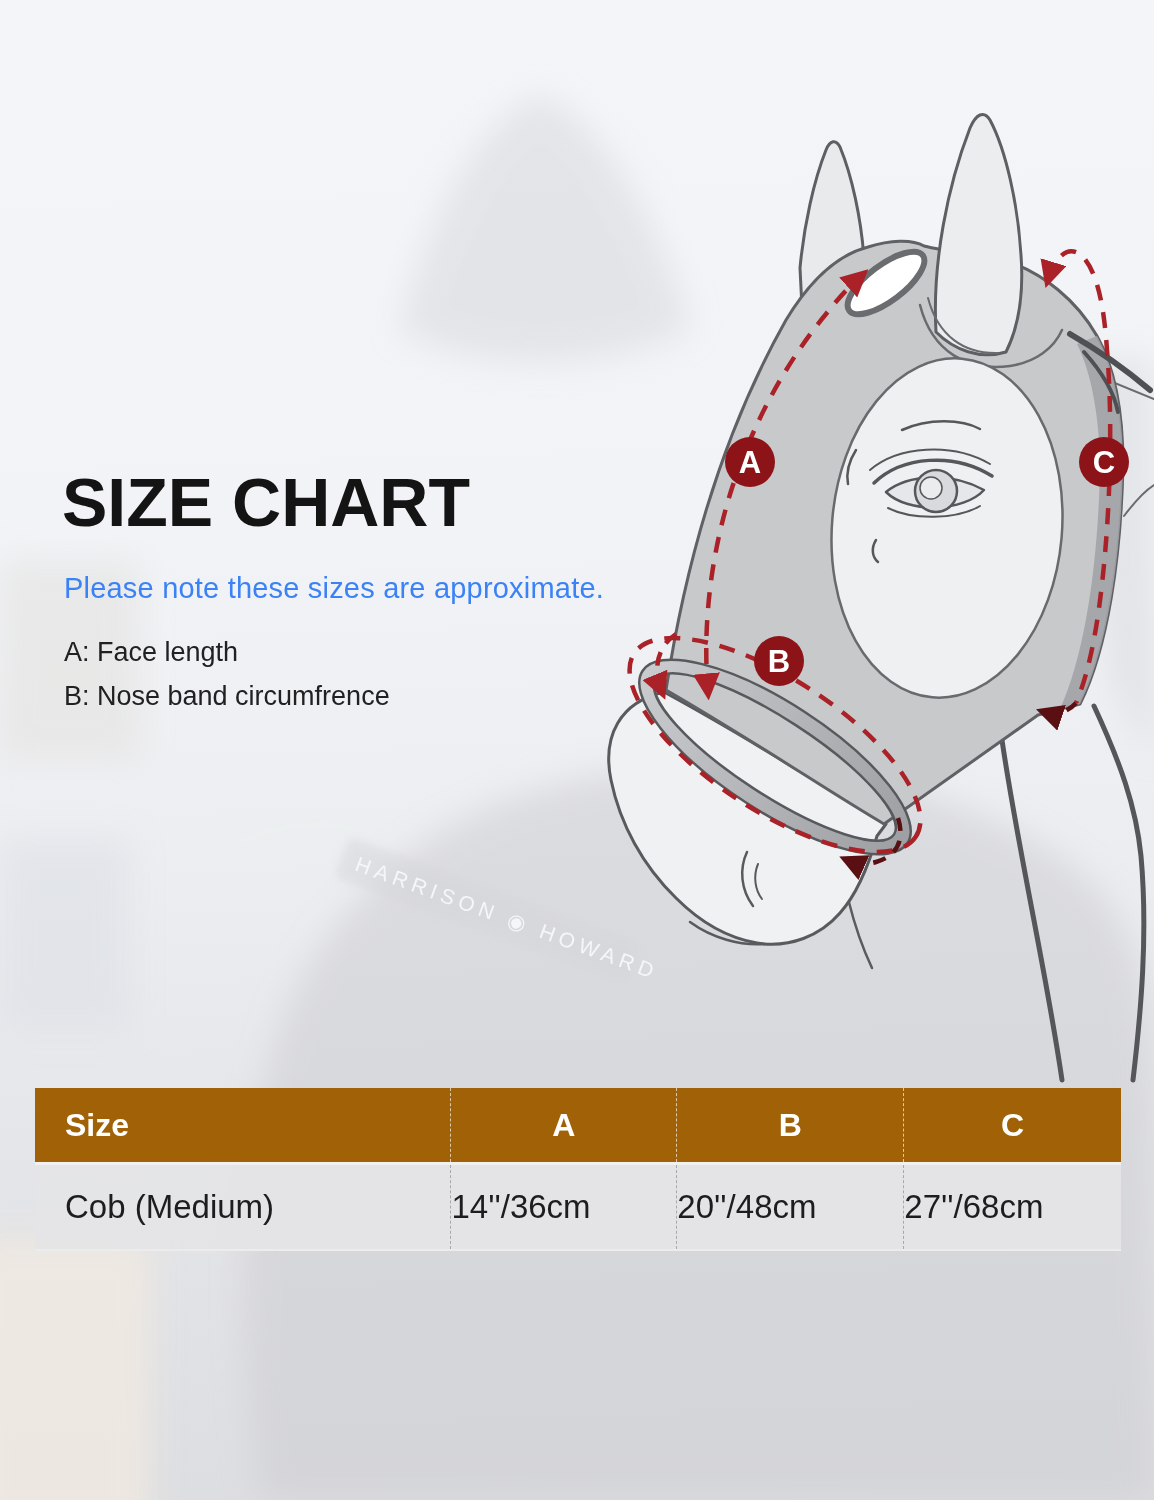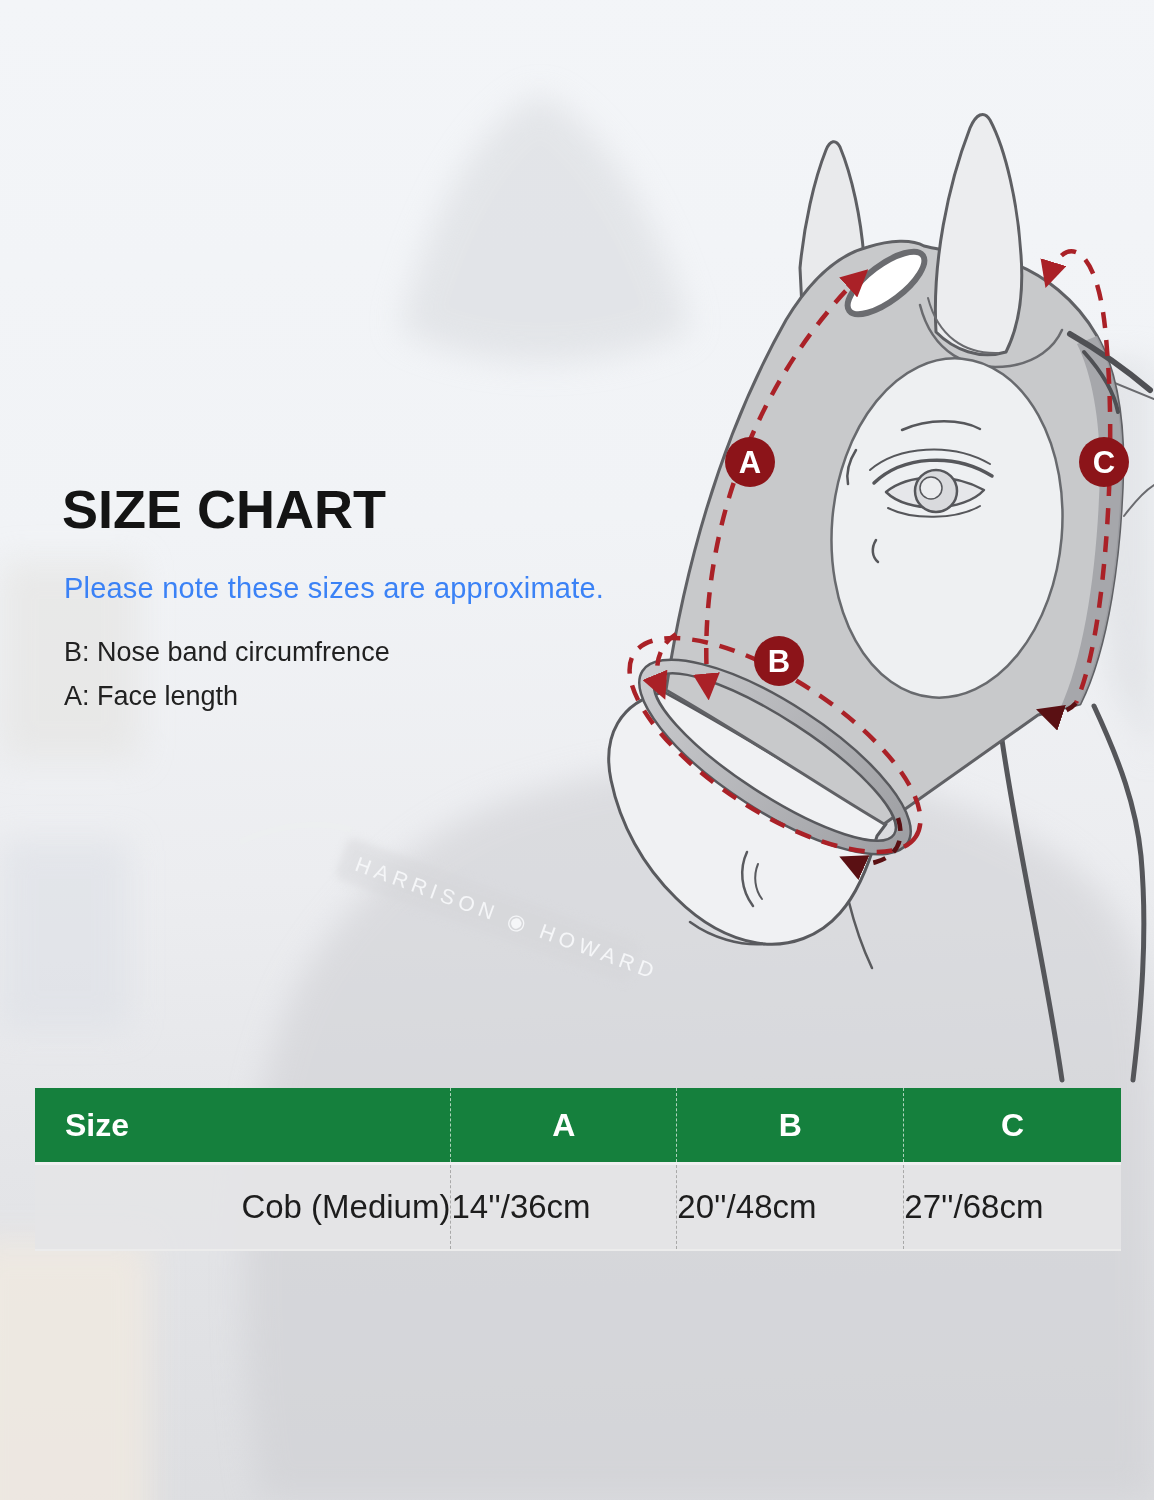--- a/index.html
+++ b/index.html
@@ -4,52 +4,52 @@
 <style>
   html,body{margin:0;padding:0;}
   body{
     width:1154px;height:1500px;position:relative;overflow:hidden;
     font-family:"Liberation Sans", sans-serif;
     background:linear-gradient(178deg,#f3f5f8 0%,#f1f3f6 35%,#ecedf0 58%,#e4e5e8 76%,#dcdde0 100%);
   }
   .page{position:absolute;inset:0;}
   svg{position:absolute;left:0;top:0;}
   .title{
-    position:absolute;left:62px;top:482px;
-    font-size:54px;font-weight:800;letter-spacing:0px;color:#141414;line-height:1;
+    position:absolute;left:62px;top:468px;
+    font-size:68px;font-weight:800;letter-spacing:0px;color:#141414;line-height:1;
   }
   .subtitle{
     position:absolute;left:64px;top:572px;
     font-size:29px;color:#3b82f6;letter-spacing:.2px;
   }
   .legend{
     position:absolute;left:64px;top:630px;
     font-size:27px;color:#212121;line-height:44px;
   }
   .legend div{white-space:nowrap;}
   
   .size-table{
     position:absolute;left:35px;top:1088px;width:1086px;
     border-collapse:collapse;table-layout:fixed;
   }
   .size-table col.c1{width:38.3%;}
   .size-table col.c2{width:20.8%;}
   .size-table col.c3{width:20.9%;}
   .size-table col.c4{width:20.0%;}
   .size-table th{
-    background:#15803d;color:#ffffff;height:74px;
+    background:#a16207;color:#ffffff;height:74px;
     font-size:32px;font-weight:700;text-align:center;padding:0;
   }
   .size-table th.size-col{text-align:left;padding-left:30px;}
   .size-table th + th{border-left:1px dashed rgba(255,255,255,.65);}
   .size-table td{
     background:rgba(228,228,230,.97);color:#1d1d1d;height:84px;
     font-size:33px;text-align:left;padding:0;
   }
-  .size-table td.size-col{text-align:right;padding-left:30px;}
+  .size-table td.size-col{text-align:left;padding-left:30px;}
   .size-table td + td{border-left:1px dashed #a8a8a8;}
   .size-table tbody tr:first-child td{border-top:3px solid #f0f0f1;}
   .size-table tbody tr + tr td{border-top:1px dotted #9e9e9e;}
   .size-table tbody tr:last-child td{border-bottom:2px solid #ececec;}
 </style>
 </head>
 <body>
 
 <div class="page">
 
@@ -161,22 +161,22 @@
       <g>
         <circle cx="1104" cy="462" r="25" fill="#8c1419"></circle>
         <text x="1104" y="473" text-anchor="middle" font-size="31" font-weight="bold" fill="#ffffff" stroke="none">C</text>
       </g>
     </g>
   </svg>
 
   <div class="title">SIZE CHART</div>
   <div class="subtitle">Please note these sizes are approximate.</div>
   <div class="legend">
+    <div>A: Face length</div>
     <div>B: Nose band circumfrence</div>
-    <div>A: Face length</div>
   </div>
 
   <table class="size-table">
     <colgroup>
         <col class="c1">
         <col class="c2">
         <col class="c3">
         <col class="c4">
       </colgroup>
     <thead>

